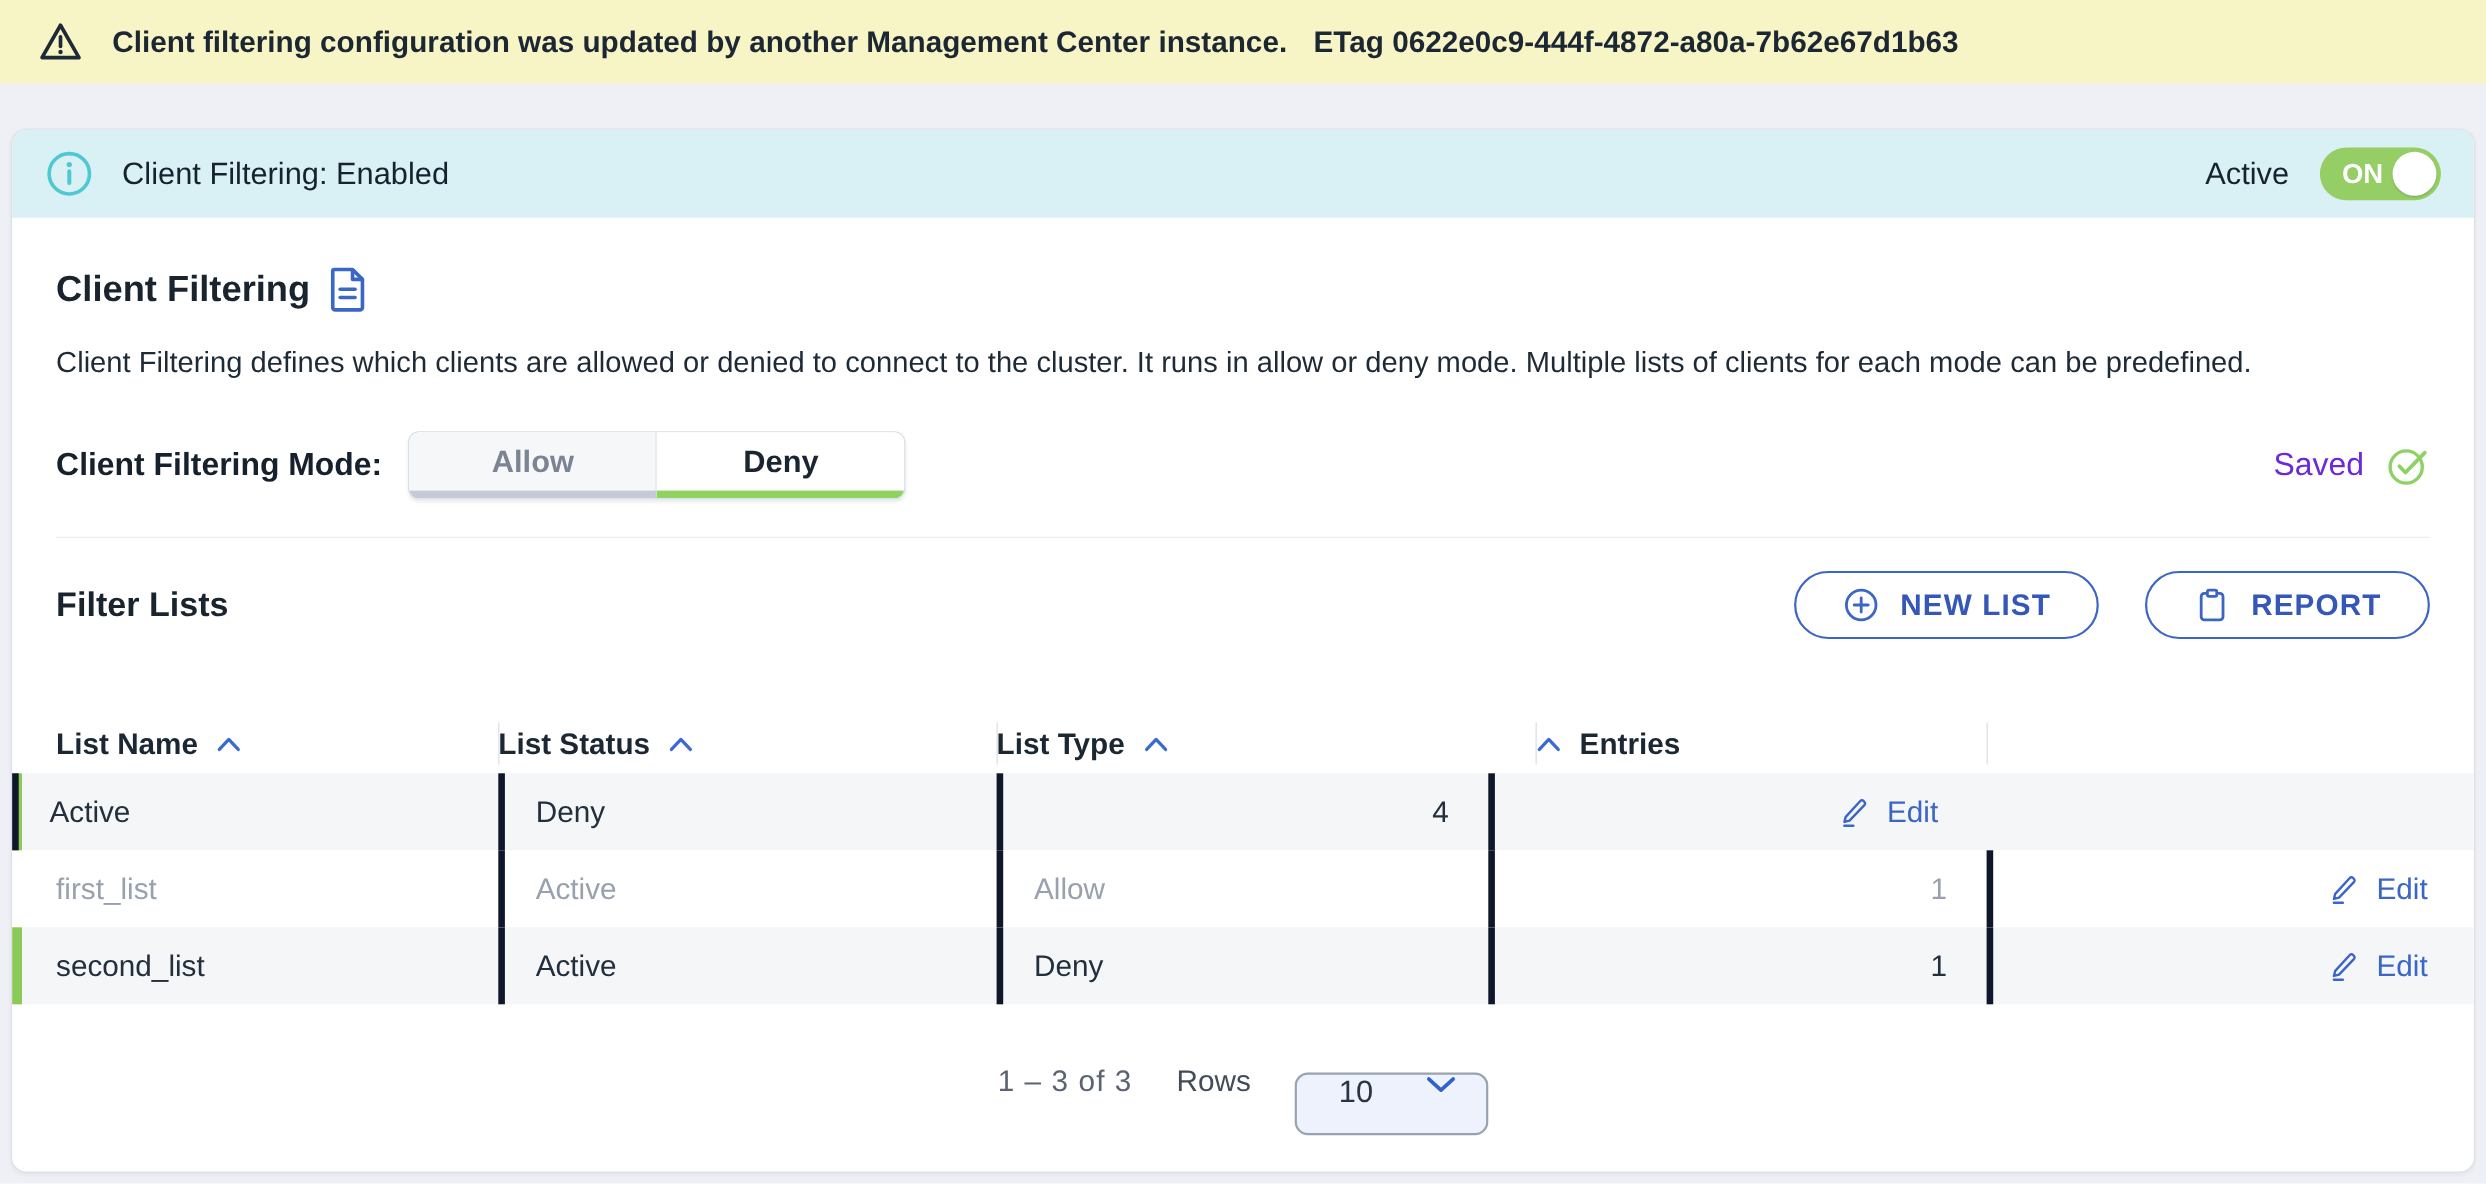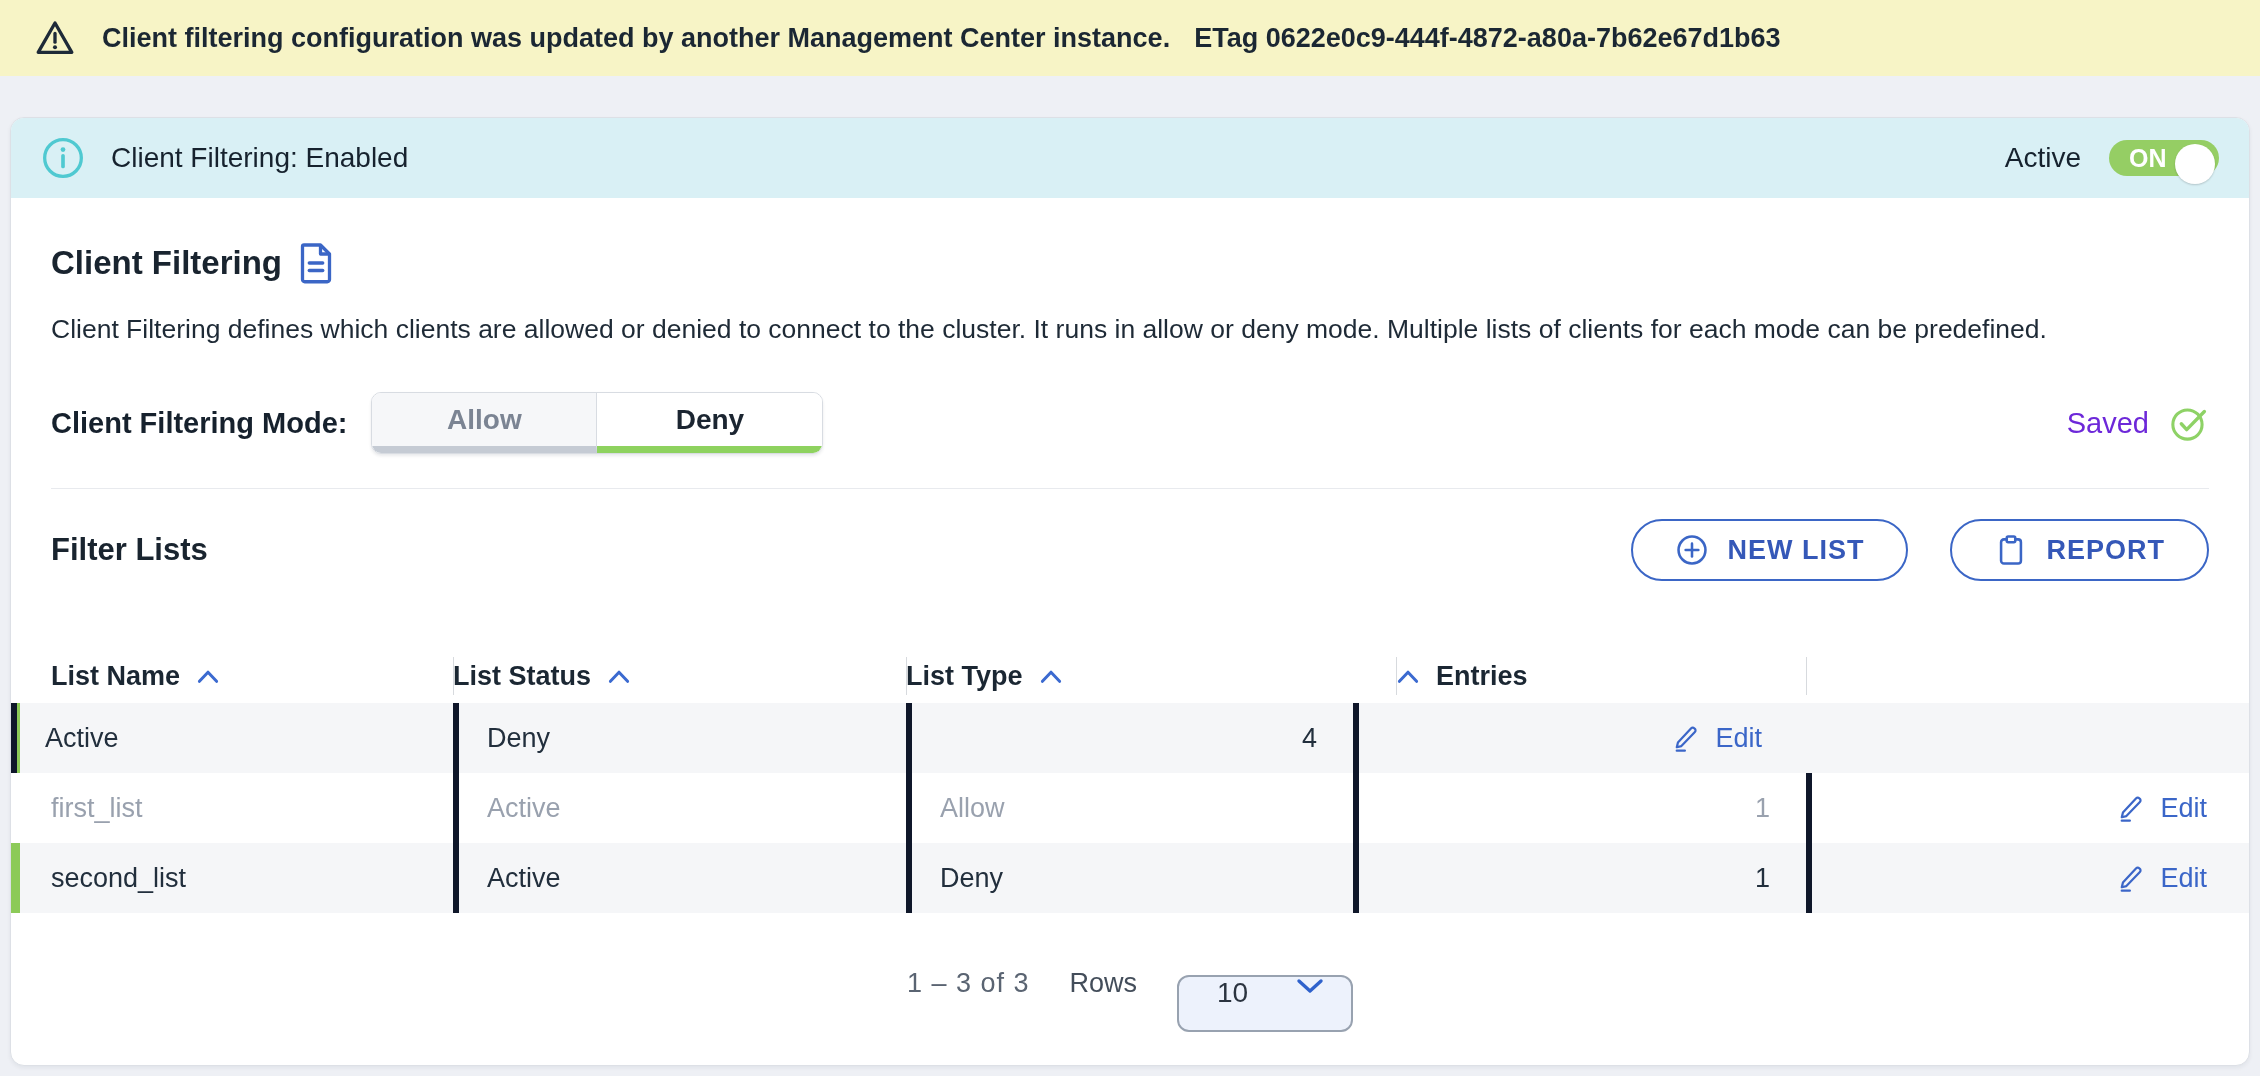--- a/index.html
+++ b/index.html
@@ -44,21 +44,21 @@
     display: flex;
     align-items: center;
     padding: 0 30px;
     font-size: 28px;
     color: #16222e;
   }
   .infobar .info-svg { width: 44px; height: 44px; margin-right: 26px; flex: 0 0 auto; }
   .status-wrap { margin-left: auto; display: flex; align-items: center; gap: 28px; }
   .status-label { font-size: 28px; color: #16222e; }
   .toggle {
-    width: 110px; height: 36px;
+    width: 110px; height: 48px;
     background: #95ce64;
     border-radius: 24px;
     position: relative;
     display: flex; align-items: center;
     padding-left: 20px;
     color: #fff; font-weight: 700; font-size: 25px;
     cursor: pointer;
   }
   .toggle-knob {
     position: absolute; right: 4px; top: 4px;

